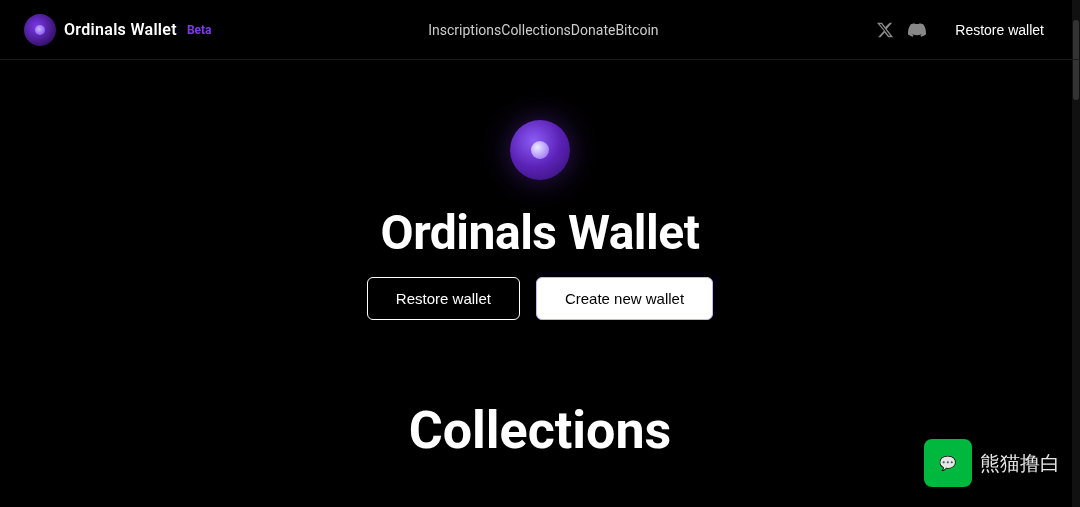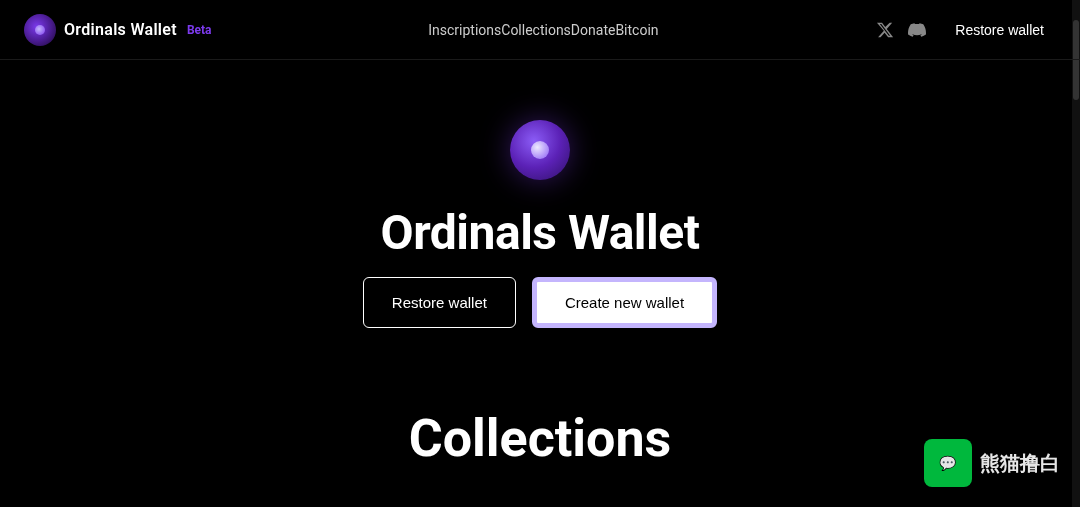--- a/index.html
+++ b/index.html
@@ -198,21 +198,21 @@
       color: #ffffff;
       font-size: 15px;
       font-weight: 500;
       cursor: pointer;
       padding: 12px 28px;
       border-radius: 6px;
     }
 
     .btn-hero-create {
       background: #ffffff;
-      border: 5px solid #c4b5fd;
+      border: 1px solid #c4b5fd;
       color: #000000;
       font-size: 15px;
       font-weight: 500;
       cursor: pointer;
       padding: 12px 28px;
       border-radius: 6px;
     }
 
     
     .collections-section {
@@ -245,21 +245,21 @@
       background: #00cc44;
       border-radius: 8px;
       display: flex;
       align-items: center;
       justify-content: center;
       font-size: 28px;
     }
 
     .watermark-text {
       font-size: 20px;
-      font-weight: 700;
+      font-weight: 400;
       color: #ffffff;
     }
   </style>
 </head>
 <body>
 
 <nav class="navbar">
   <div class="navbar-left">
     <div class="logo-icon">
       <div class="logo-inner"></div>

